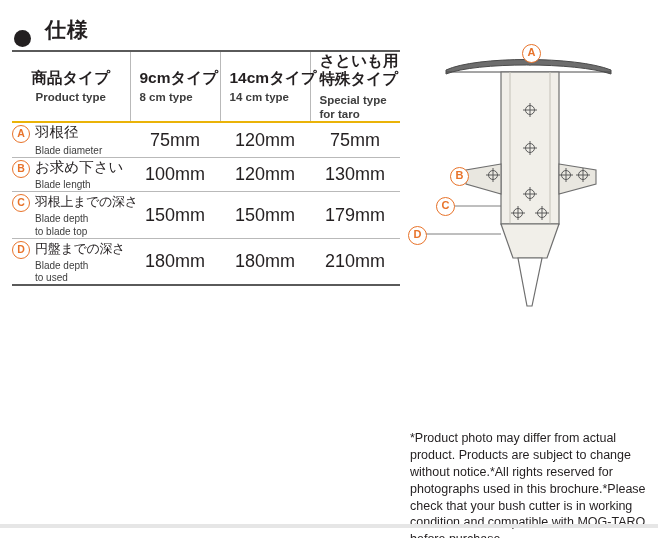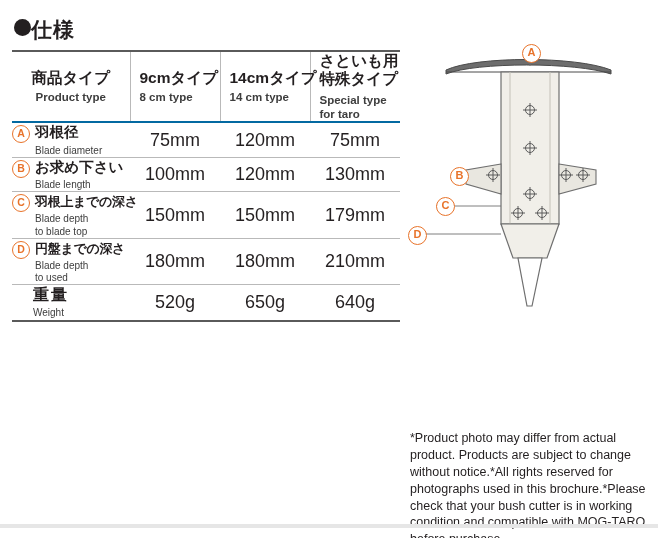--- a/index.html
+++ b/index.html
@@ -20,21 +20,22 @@
     width: 658px;
     height: 538px;
   }
 
   
   .spec-header {
     position: absolute;
     left: 14px;
     top: 16px;
     display: flex;
-    align-items: flex-start;
+    align-items: flex-end;
+    gap: 14px;
   }
   .spec-bullet {
     width: 17px;
     height: 17px;
     border-radius: 50%;
     background: #231f20;
     display: inline-block;
     position: relative;
     top: 3px;
   }
@@ -60,21 +61,21 @@
     width: 388px;
     table-layout: fixed;
   }
   table.spec td, table.spec th {
     border: 0;
     border-bottom: 1px solid #b9b9b9;
     vertical-align: middle;
     padding: 0;
   }
   table.spec tr.head-row > * {
-    border-bottom: 2px solid #0369a1;
+    border-bottom: 2px solid #eab308;
     border-top: 2px solid #5a5a5a;
   }
   table.spec tr:last-child > * {
     border-bottom: 2px solid #5a5a5a;
   }
   .col-label { width: 118px; }
   .col-v { width: 90px; }
 
   .cell-head {
     padding: 7px 8px 9px 8px;
@@ -125,21 +126,21 @@
     font-weight: bold;
     line-height: 14px;
     text-align: center;
     flex: none;
     margin-top: 2px;
     font-family: "Liberation Sans", sans-serif;
   }
   .rowlab-texts { flex: 1; }
   .rl-ja {
     font-size: 14.5px;
-    font-weight: bold;
+    font-weight: normal;
     line-height: 1.2;
     white-space: nowrap;
     margin-top: 42px;
   }
   .rl-ja.small { font-size: 13px; letter-spacing: -0.3px; }
   .rl-en {
     font-size: 10px;
     color: #3d3d3d;
     line-height: 1.22;
     margin-top: 3px;
@@ -306,33 +307,20 @@
                   <span>to used</span>
                 </span>
               </span>
             </div>
           </td>
           <td class="val">180mm</td>
           <td class="val">180mm</td>
           <td class="val last">210mm</td>
         </tr>
 
-        <tr>
-          <td class="rowlab weight">
-            <div class="rowlab-inner">
-              <span class="rowlab-texts" style="padding-left:21px">
-                <span class="rl-ja">重量</span>
-                <span class="rl-en" style="display:block">Weight</span>
-              </span>
-            </div>
-          </td>
-          <td class="val">520g</td>
-          <td class="val">650g</td>
-          <td class="val last">640g</td>
-        </tr>
       </tbody>
     </table>
   </div>
 
   <div class="figure">
     <svg class="fig-svg" width="242" height="290" viewBox="0 0 242 290">
 
       <path d="M40,26 C70,12 170,12 205,26 L205,30 C170,18 70,18 40,30 Z" fill="#6d6d6d" stroke="#4a4a4a" stroke-width="1"></path>
       <line x1="40" y1="28" x2="205" y2="28" stroke="#4a4a4a" stroke-width="1"></line>
 

